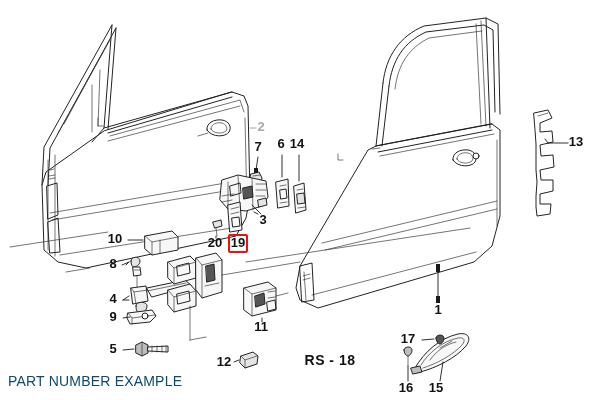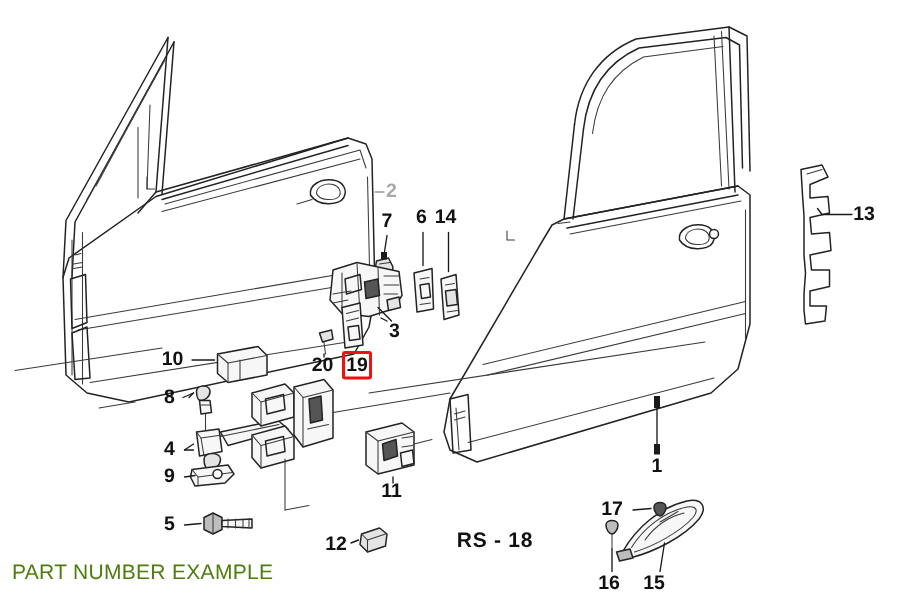--- a/index.html
+++ b/index.html
@@ -80,21 +80,21 @@
     fill: #111111;
     dominant-baseline: middle;
     letter-spacing: 0.5px;
   }
   .caption {
     position: absolute;
     left: 8px;
     top: 373px;
     font-family: "Liberation Sans", sans-serif;
     font-size: 14px;
-    color: #4d7c0f;
+    color: #0c4a6e;
     letter-spacing: 0.2px;
     white-space: nowrap;
   }
   .hl-box {
     position: absolute;
     box-sizing: border-box;
     border: 2px solid #ee1111;
     border-radius: 2px;
     background: transparent;
     pointer-events: none;

